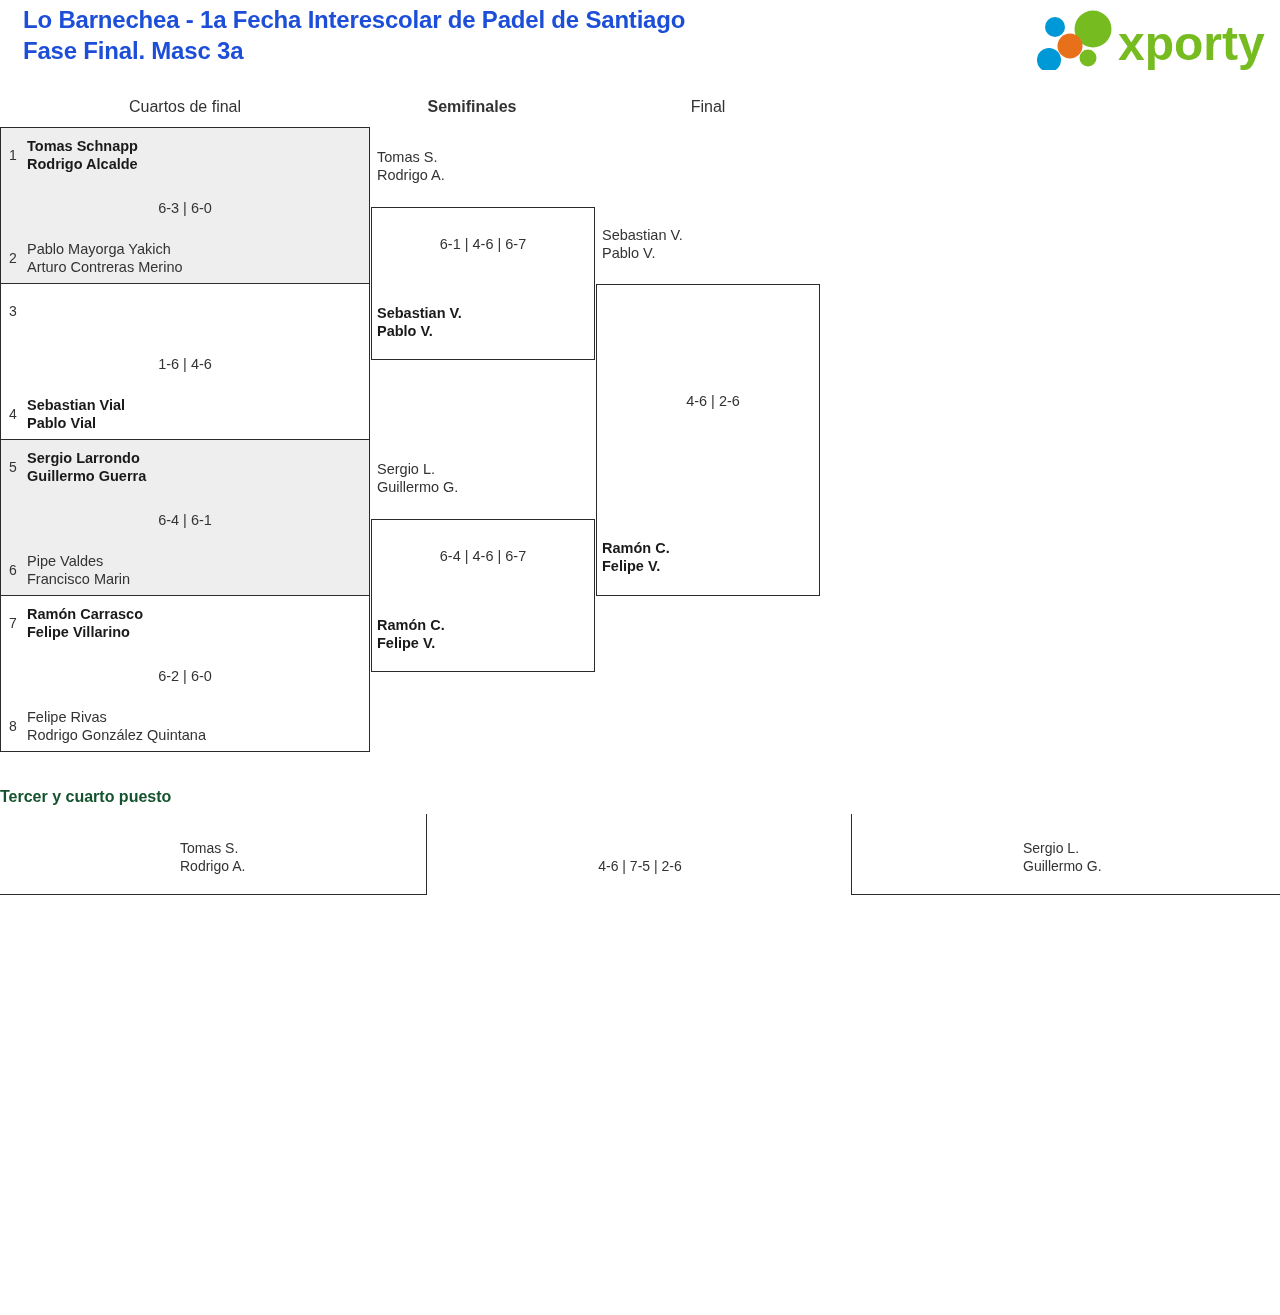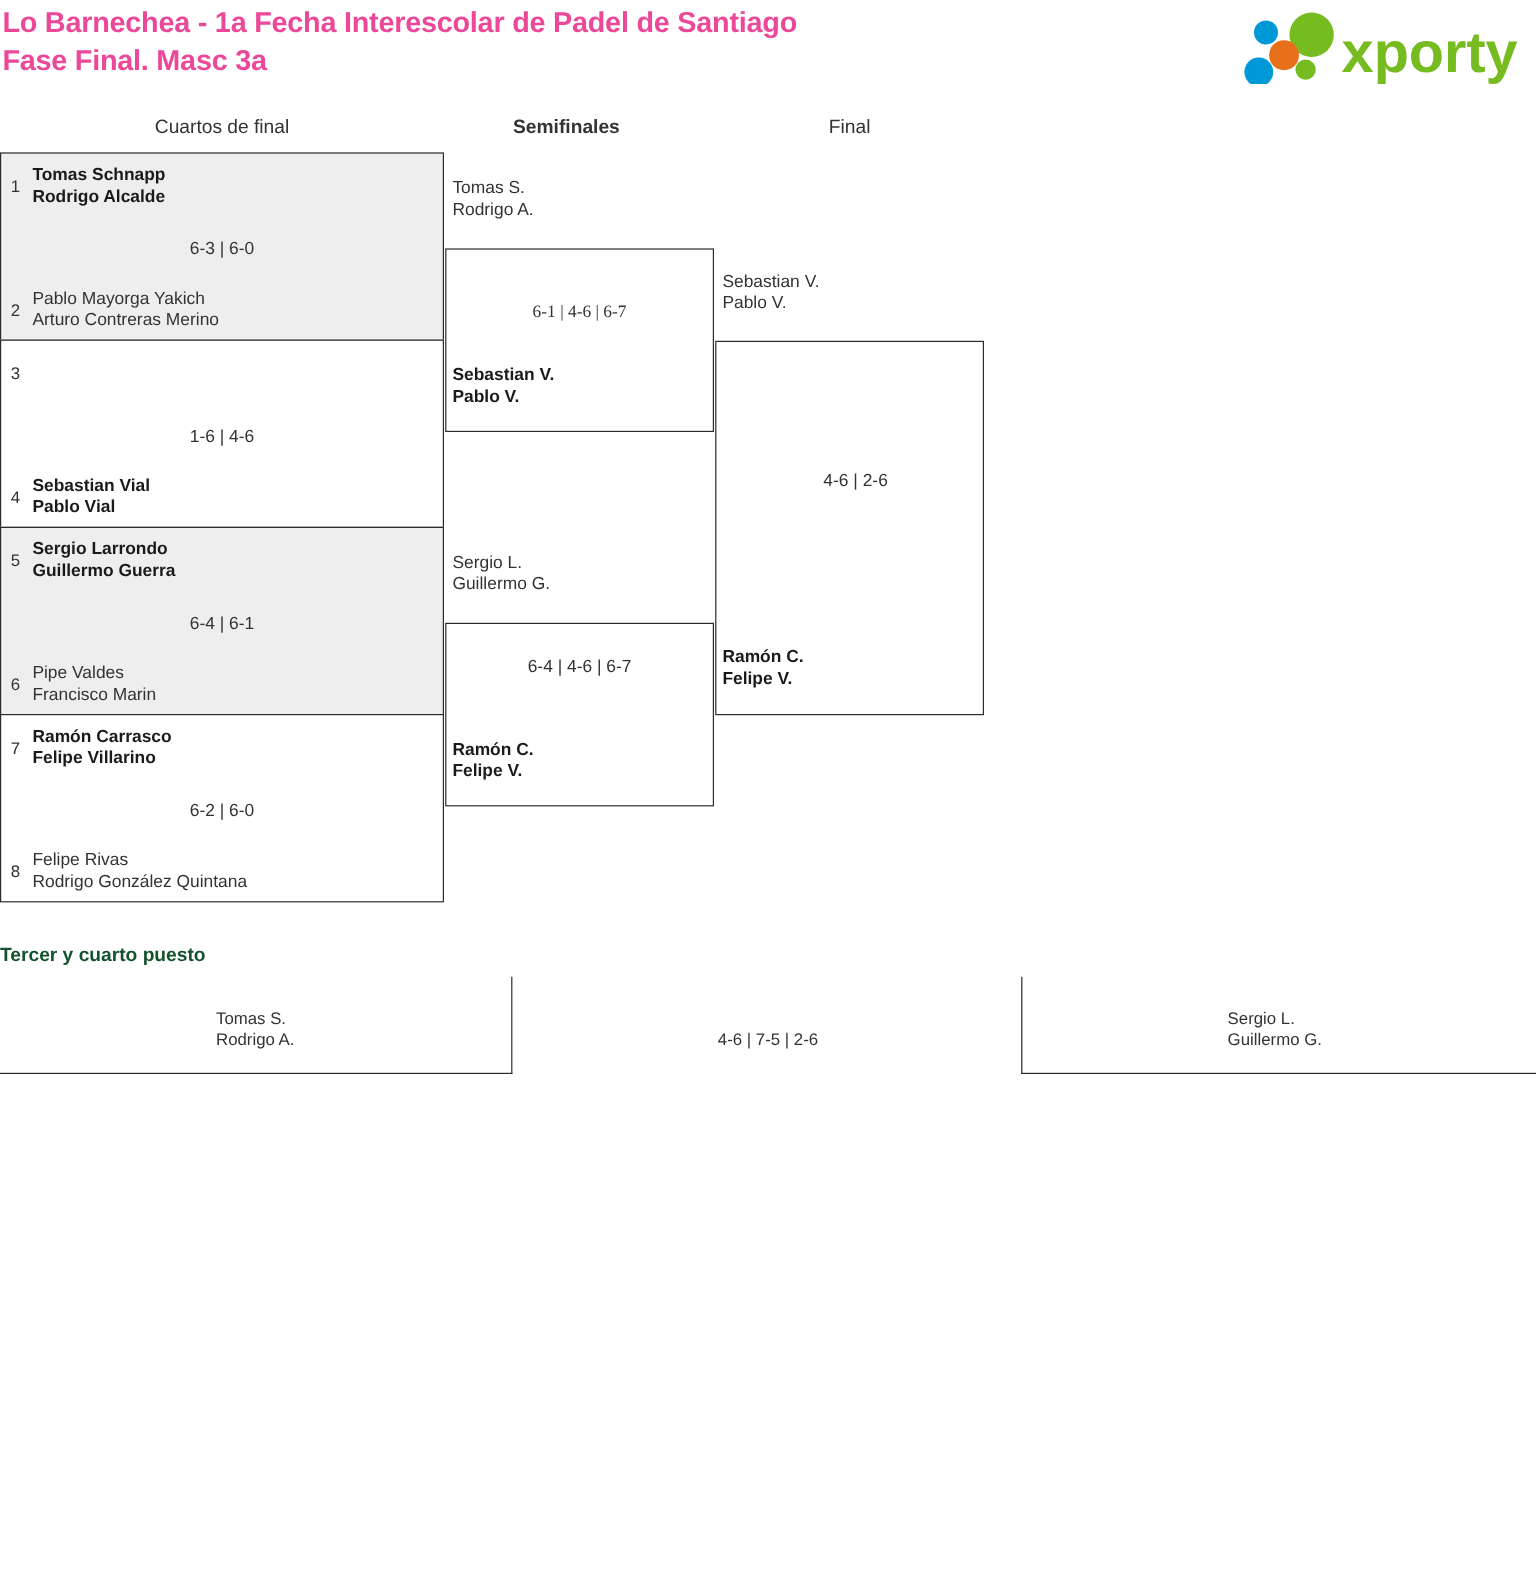--- a/index.html
+++ b/index.html
@@ -12,22 +12,22 @@
     overflow: hidden;
   }
   #root { position: relative; width: 1280px; height: 1315px; }
 
   
   .title-block {
     position: absolute; left: 0; top: 0; width: 1000px;
     padding: 4px 0 0 2px;
   }
   .title-line {
-    font-size: 24px; font-weight: bold; color: #ec4899;
-    line-height: 31px; letter-spacing: -0.2px; white-space: nowrap;
+    font-size: 24px; font-weight: bold; color: #1d4ed8;
+    line-height: 31px; letter-spacing: -0.2px; white-space: nowrap; margin-left: 21px;
   }
 
   .logo {
     position: absolute; right: 8px; top: 8px;
     width: 240px; height: 62px;
   }
   .logo svg { display: block; }
 
   
   .round-head {
@@ -196,21 +196,21 @@
         <div class="name-line">Rodrigo González Quintana</div>
       </div>
     </div>
   </div>
 
   <div class="box" style="left:371px; top:207px; width:224px; height:153px;"></div>
   <div class="pair" style="left:377px; top:148px;">
     <div class="name-line">Tomas S.</div>
     <div class="name-line">Rodrigo A.</div>
   </div>
-  <div class="mid-score" style="left:371px; top:252px; width:224px;font-family:Liberation Serif, serif;">6-1 | 4-6 | 6-7</div>
+  <div class="mid-score" style="left:371px; top:236px; width:224px;">6-1 | 4-6 | 6-7</div>
   <div class="pair win" style="left:377px; top:304px;">
     <div class="name-line">Sebastian V.</div>
     <div class="name-line">Pablo V.</div>
   </div>
 
   <div class="box" style="left:371px; top:519px; width:224px; height:153px;"></div>
   <div class="pair" style="left:377px; top:460px;">
     <div class="name-line">Sergio L.</div>
     <div class="name-line">Guillermo G.</div>
   </div>

